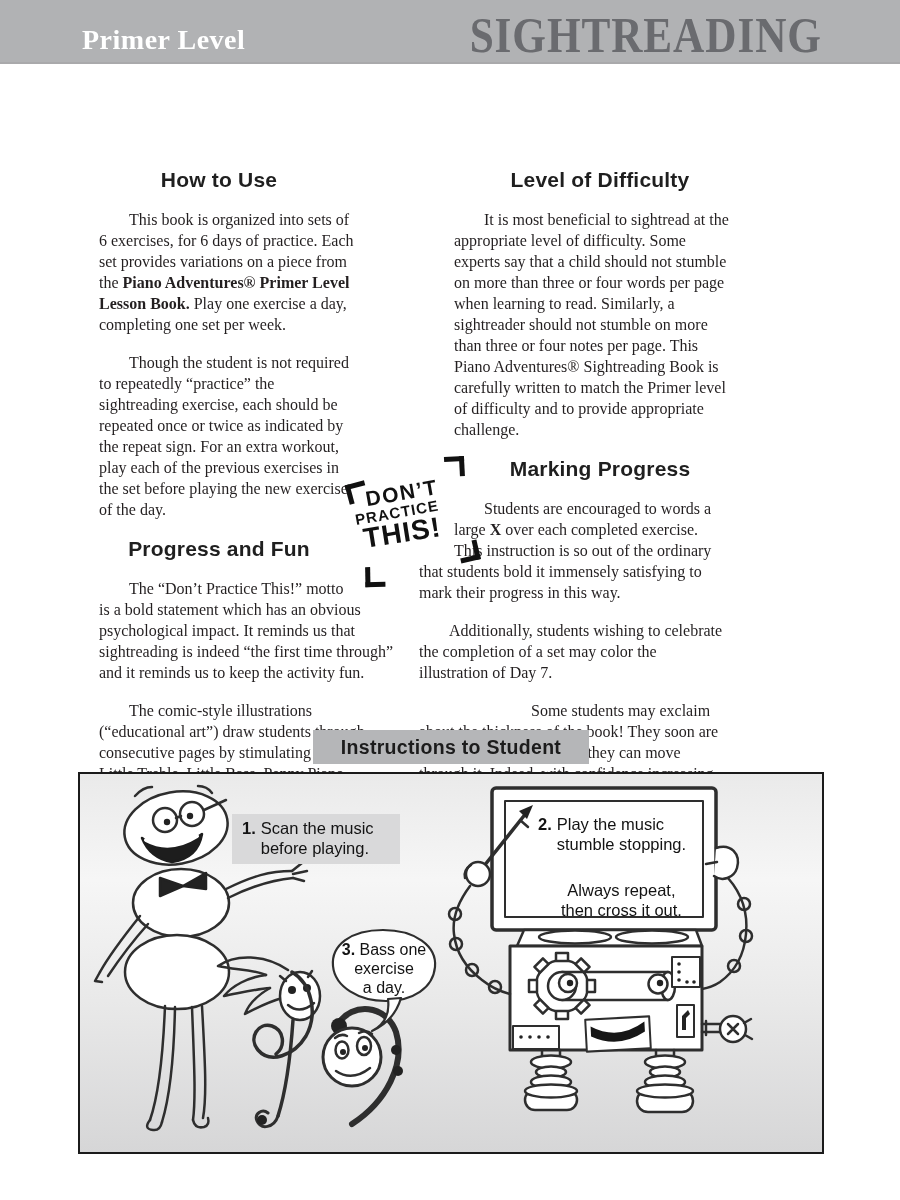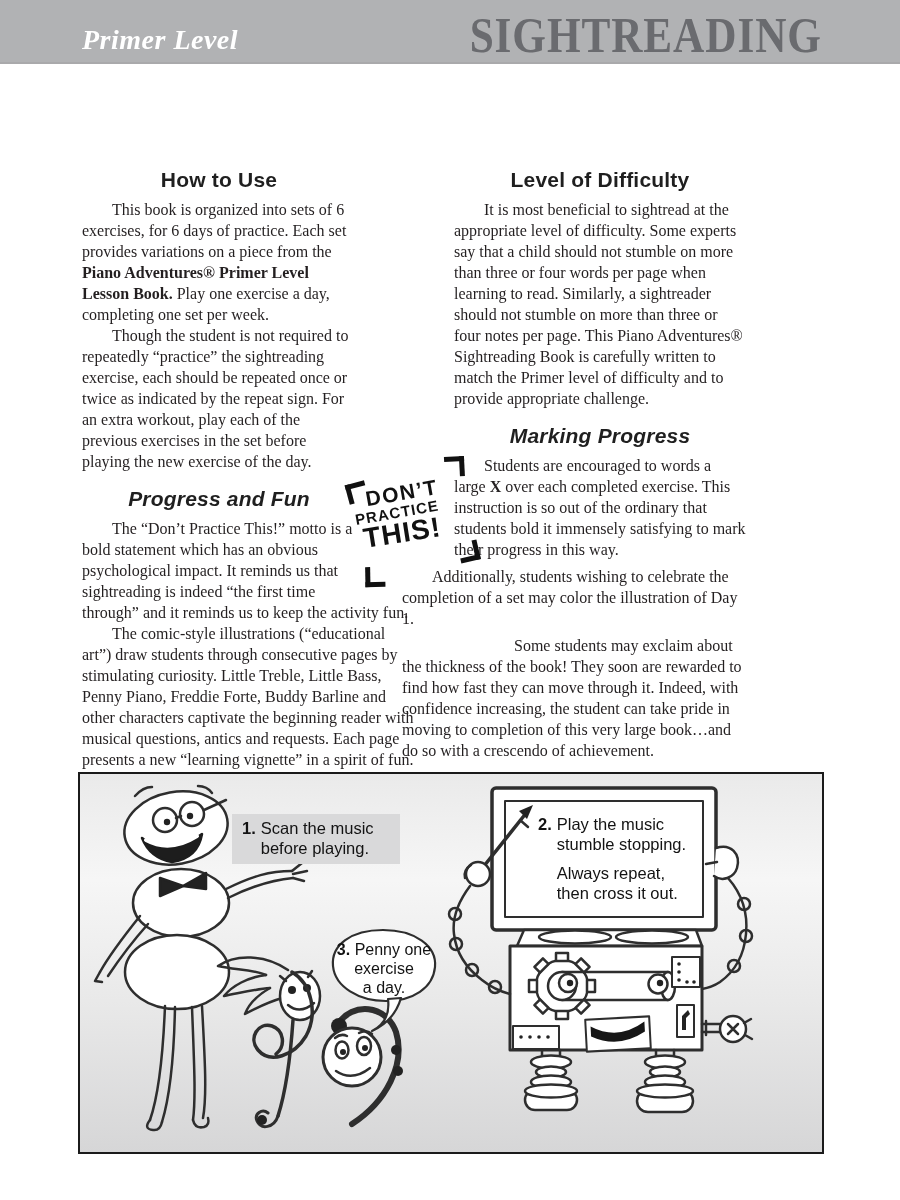--- a/index.html
+++ b/index.html
@@ -3,33 +3,33 @@
 <meta charset="utf-8">
 <style>
   html,body { margin:0; padding:0; background:#fff; }
   .page { position:relative; width:900px; height:1200px; background:#fff; overflow:hidden;
           font-family:"Liberation Serif", serif; color:#231f20; }
 
   
   .topbar { position:absolute; left:0; top:0; width:900px; height:62px; background:#b1b2b4;
             border-bottom:2px solid #a9a9ab; }
   .level  { position:absolute; left:82px; bottom:8px; font-family:"Liberation Serif",serif;
-            font-weight:bold; font-size:28px; color:#ffffff; letter-spacing:.5px; line-height:1;font-style:italic; }
+            font-weight:bold; font-size:28px; color:#ffffff; letter-spacing:.5px; line-height:1; }
   .booktitle { position:absolute; right:78px; bottom:1px; font-family:"Liberation Serif",serif;
             font-weight:bold; font-size:47px; color:#6a6b6f; line-height:1; letter-spacing:1px;
             transform:scale(.92,1.1); transform-origin:bottom right; }
 
   
   .col { position:absolute; top:168px; font-size:16px; line-height:21px; }
   .col-left  { left:82px;  width:334px; }
   .col-right { left:402px; width:344px; }
   h2.sect { font-family:"Liberation Sans",sans-serif; font-weight:bold; font-size:21px;
             color:#1f1f1f; margin:0 0 7px 0; letter-spacing:.2px; line-height:1.15;text-align:center; }
-  h2.later { margin-top:15px;font-style:italic; }
-  p.body { margin:0; text-indent:30px; }
+  h2.later { margin-top:15px; }
+  p.body { margin:17px; text-indent:30px; }
   p.gap  { margin-top:6px; }
   p.bigindent { text-indent:112px; }
   .spacer-r { float:right; width:60px; height:105px; margin-top:320px; }
   .spacer-l { float:left;  width:52px; height:102px; margin-top:286px; }
 
   
   .stamp { position:absolute; left:349px; top:464px; width:128px; height:118px; z-index:5;
            transform:rotate(-7deg); font-family:"Liberation Sans",sans-serif; font-weight:bold;
            color:#111; line-height:1.05; }
   .s1 { font-size:21px; margin:16px 0 0 20px; letter-spacing:1.5px; transform:rotate(-3deg); }
@@ -50,21 +50,21 @@
   
   .illus { position:absolute; left:78px; top:772px; width:742px; height:378px;
            border:2px solid #1b1b1b; box-sizing:content-box;
            background:linear-gradient(180deg,#eaeaea 0%,#f6f6f6 28%,#e9e9e9 60%,#d6d6d7 100%); }
   .illus svg { position:absolute; left:0; top:0; }
   .cap { position:absolute; font-family:"Liberation Sans",sans-serif; color:#131313; }
   .num { font-weight:bold; }
   .label1 { left:152px; top:40px; width:168px; box-sizing:border-box; background:#d9d9da;
             padding:4px 6px 6px 10px; font-size:16.5px; line-height:20px; display:flex; gap:5px; }
   .label2 { left:458px; top:40px; width:172px; font-size:16.5px; line-height:20px; display:flex; gap:5px; }
-  .stanza2 { margin-top:9px; }
+  .stanza2 { margin-top:26px;text-align:center; }
   .label3 { left:252px; top:166px; width:104px; text-align:center; font-size:16px; line-height:19px; }
 </style>
 </head>
 <body>
 
 <div class="page">
 
   <header class="topbar">
     <span class="level">Primer Level</span>
     <span class="booktitle">SIGHTREADING</span>
@@ -79,34 +79,37 @@
     <p class="body">The “Don’t Practice This!” motto is a bold statement which has an obvious psychological impact. It reminds us that sightreading is indeed “the first time through” and it reminds us to keep the activity fun.</p>
     <p class="body">The comic-style illustrations (“educational art”) draw students through consecutive pages by stimulating curiosity. Little Treble, Little Bass, Penny Piano, Freddie Forte, Buddy Barline and other characters captivate the beginning reader with musical questions, antics and requests. Each page presents a new “learning vignette” in a spirit of fun.</p>
   </section>
 
   <section class="col col-right">
     <div class="spacer-l"></div>
     <h2 class="sect">Level of Difficulty</h2>
     <p class="body">It is most beneficial to sightread at the appropriate level of difficulty. Some experts say that a child should not stumble on more than three or four words per page when learning to read. Similarly, a sightreader should not stumble on more than three or four notes per page. This Piano Adventures® Sightreading Book is carefully written to match the Primer level of difficulty and to provide appropriate challenge.</p>
     <h2 class="sect later">Marking Progress</h2>
     <p class="body"><span>Students are encouraged to words a large </span><b>X</b><span> over each completed exercise. This instruction is so out of the ordinary that students bold it immensely satisfying to mark their progress in this way.</span></p>
-    <p class="body gap">Additionally, students wishing to celebrate the completion of a set may color the illustration of Day 1.</p>
+    <p class="body gap">Additionally, students wishing to celebrate the completion of a set may color the illustration of Day 7.</p>
     <p class="body gap bigindent">Some students may exclaim about the thickness of the book! They soon are rewarded to find how fast they can move through it. Indeed, with confidence increasing, the student can take pride in moving to completion of this very large book…and do so with a crescendo of achievement.</p>
   </section>
 
   <div class="stamp">
     <div class="bk bk-tl"></div>
     <div class="bk bk-tr"></div>
     <div class="bk bk-bl"></div>
     <div class="bk bk-br"></div>
     <div class="s1">DON’T</div>
     <div class="s2">PRACTICE</div>
     <div class="s3">THIS!</div>
   </div>
 
+  <div class="banner">
+    <span>Instructions to Student</span>
+  </div>
 
   <div class="illus">
     <svg width="742" height="378" viewBox="0 0 742 378">
       <g stroke="#2e2e2e" fill="none" stroke-width="2.5" stroke-linecap="round" stroke-linejoin="round">
 
         <g>
           <ellipse cx="96" cy="54" rx="52" ry="36" fill="#fff" transform="rotate(-10 96 54)"></ellipse>
           <path d="M55,22 q8,-9 17,-9"></path>
             <path d="M118,12 q9,0 14,7"></path>
           <ellipse cx="101" cy="129" rx="48" ry="34" fill="#fff"></ellipse>
@@ -274,19 +277,19 @@
         <div>Play the music</div>
         <div>stumble stopping.</div>
         <div class="stanza2">
           <div>Always repeat,</div>
           <div>then cross it out.</div>
         </div>
       </div>
     </div>
 
     <div class="cap label3">
-      <div><b class="num">3.</b> <span>Penny one</span></div>
+      <div><b class="num">3.</b> <span>Bass one</span></div>
       <div>exercise</div>
       <div>a day.</div>
     </div>
   </div>
 
 </div>
 
 </body></html>

